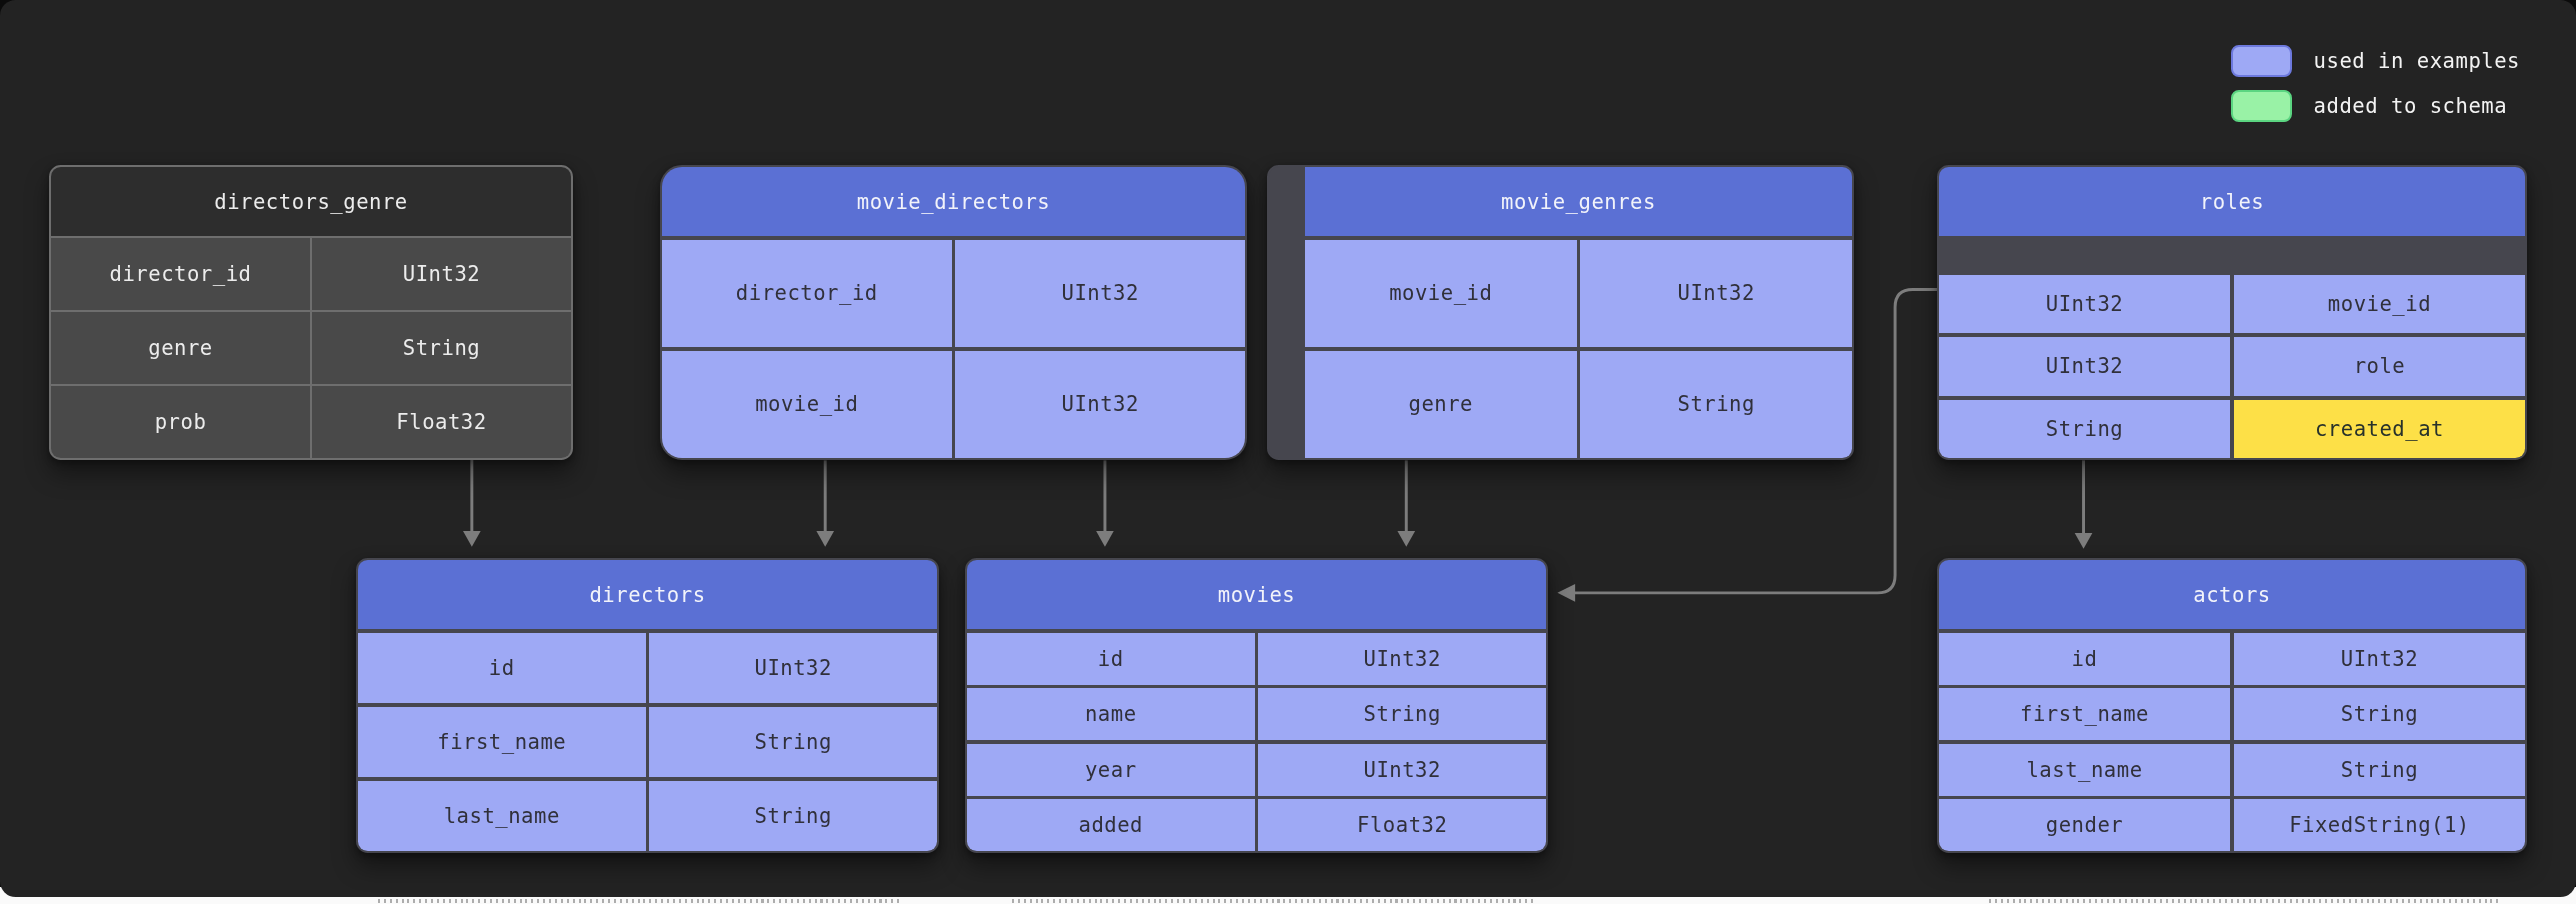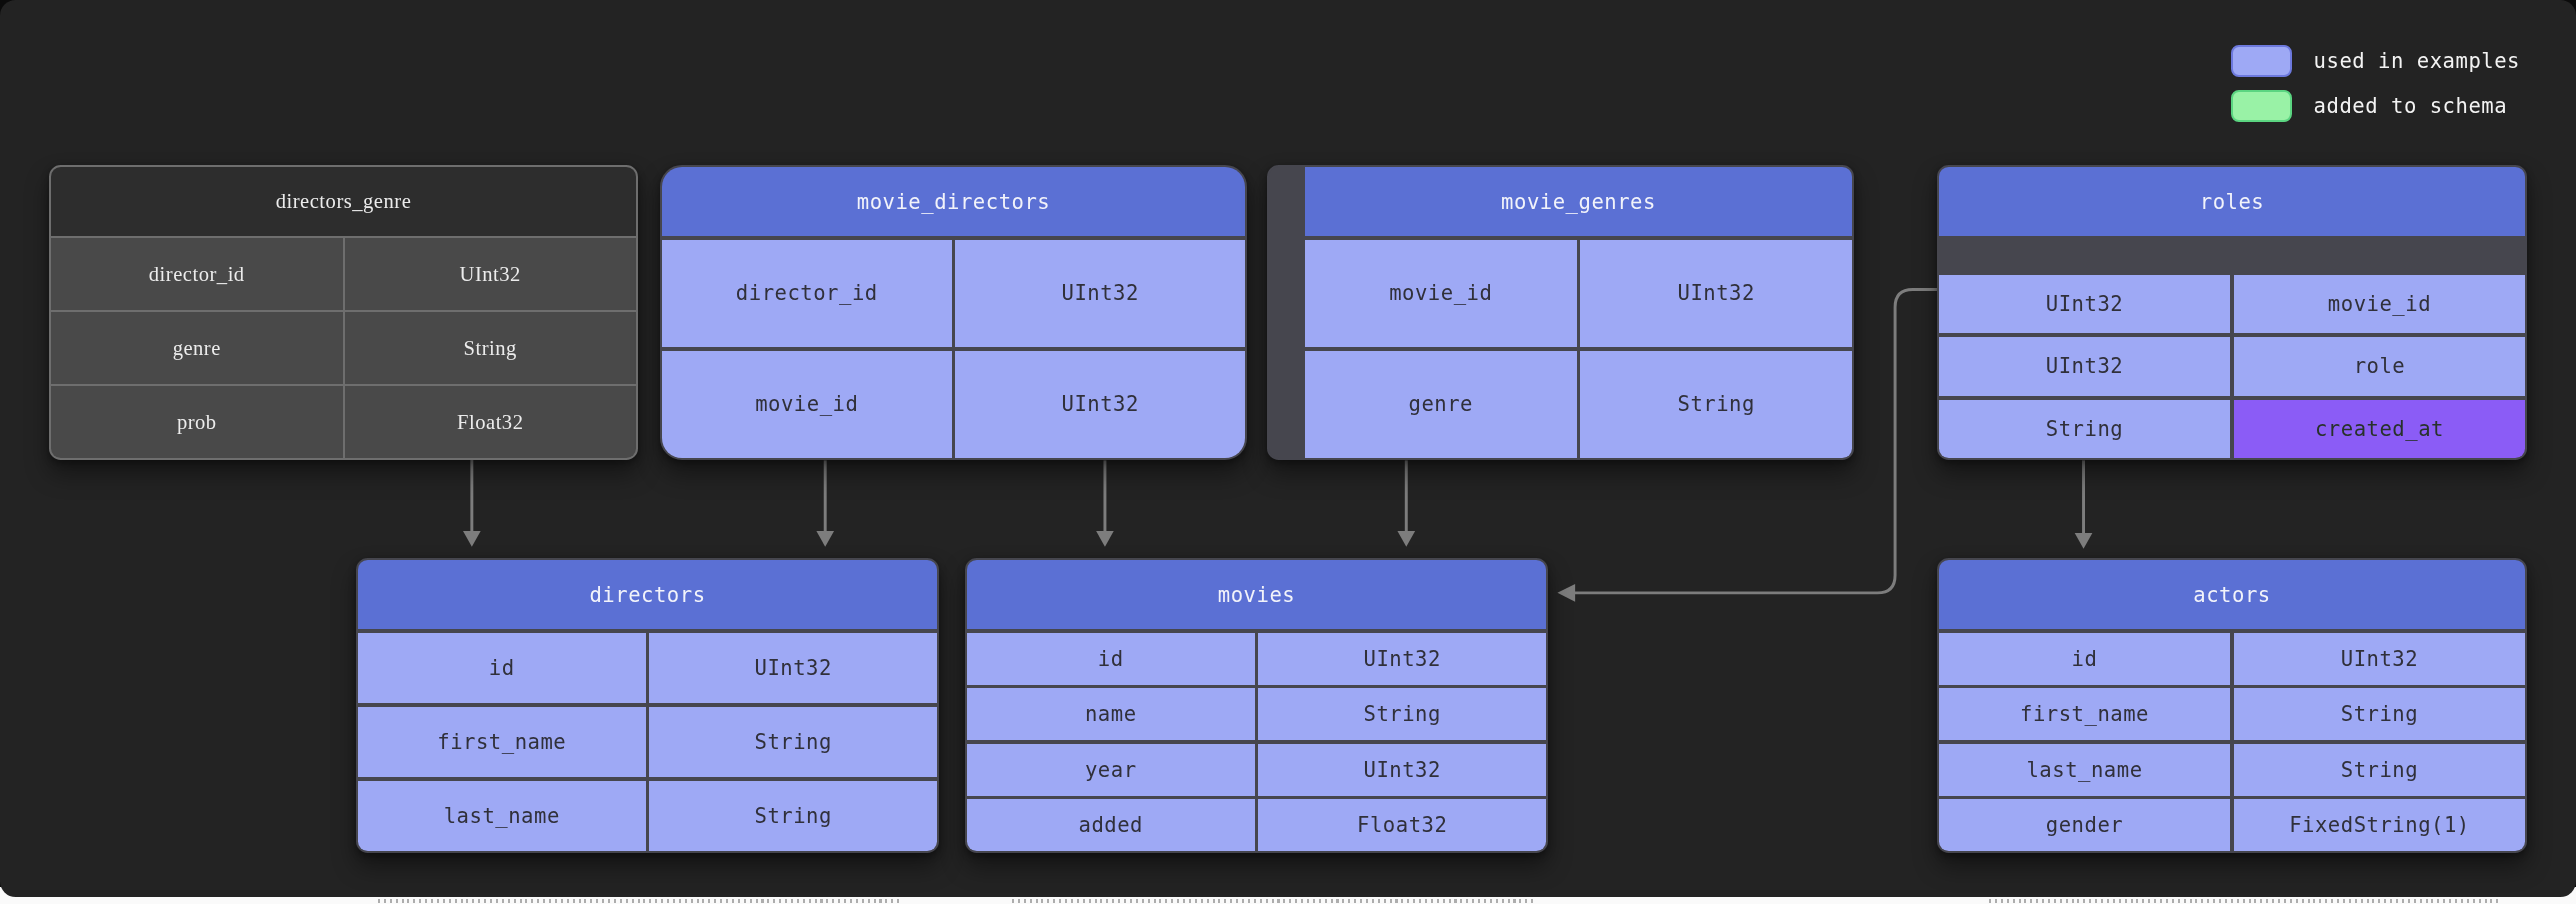--- a/index.html
+++ b/index.html
@@ -41,21 +41,21 @@
   }
   .cell {
     display:flex; align-items:center; justify-content:center;
     font-size:20.6px; letter-spacing:0.5px;
   }
   
   .tbl.blue { background:#46464e; border:2px solid #46464e; }
   .tbl.blue .hd { background:#5b70d4; color:#f2f3fa; }
   .tbl.blue .bd { gap:3.9px; margin-top:3.9px; }
   .tbl.blue .cell { background:#9ea9f5; color:#30303a; }
-  .tbl.blue .cell.added { background:#8b5cf6; color:#28322b; }
+  .tbl.blue .cell.added { background:#fde047; color:#28322b; }
   
   .tbl.gray { background:#6e6e6e; border:2px solid #6e6e6e; }
   .tbl.gray .hd { background:#2d2d2d; color:#ececec; }
   .tbl.gray .bd { gap:2px; margin-top:2px; }
   .tbl.gray .cell { background:#494949; color:#ececec; }
 
   
   .legend {
     position:absolute; left:2231px; top:45px; z-index:3;
     display:flex; flex-direction:column; gap:12.8px;
@@ -100,21 +100,21 @@
     <div class="legend-item">
       <span class="swatch swatch-blue"></span>
       <span class="legend-label">used in examples</span>
     </div>
     <div class="legend-item">
       <span class="swatch swatch-green"></span>
       <span class="legend-label">added to schema</span>
     </div>
   </div>
 
-  <div class="tbl gray" style="left:49px;top:165px;width:589px;height:295px;font-family:Liberation Serif, serif;">
+  <div class="tbl gray" style="left:49px;top:165px;width:524px;height:295px;">
     <div class="hd">directors_genre</div>
     <div class="bd">
       <div class="cell">director_id</div>
       <div class="cell">UInt32</div>
       <div class="cell">genre</div>
       <div class="cell">String</div>
       <div class="cell">prob</div>
       <div class="cell">Float32</div>
     </div>
   </div>

